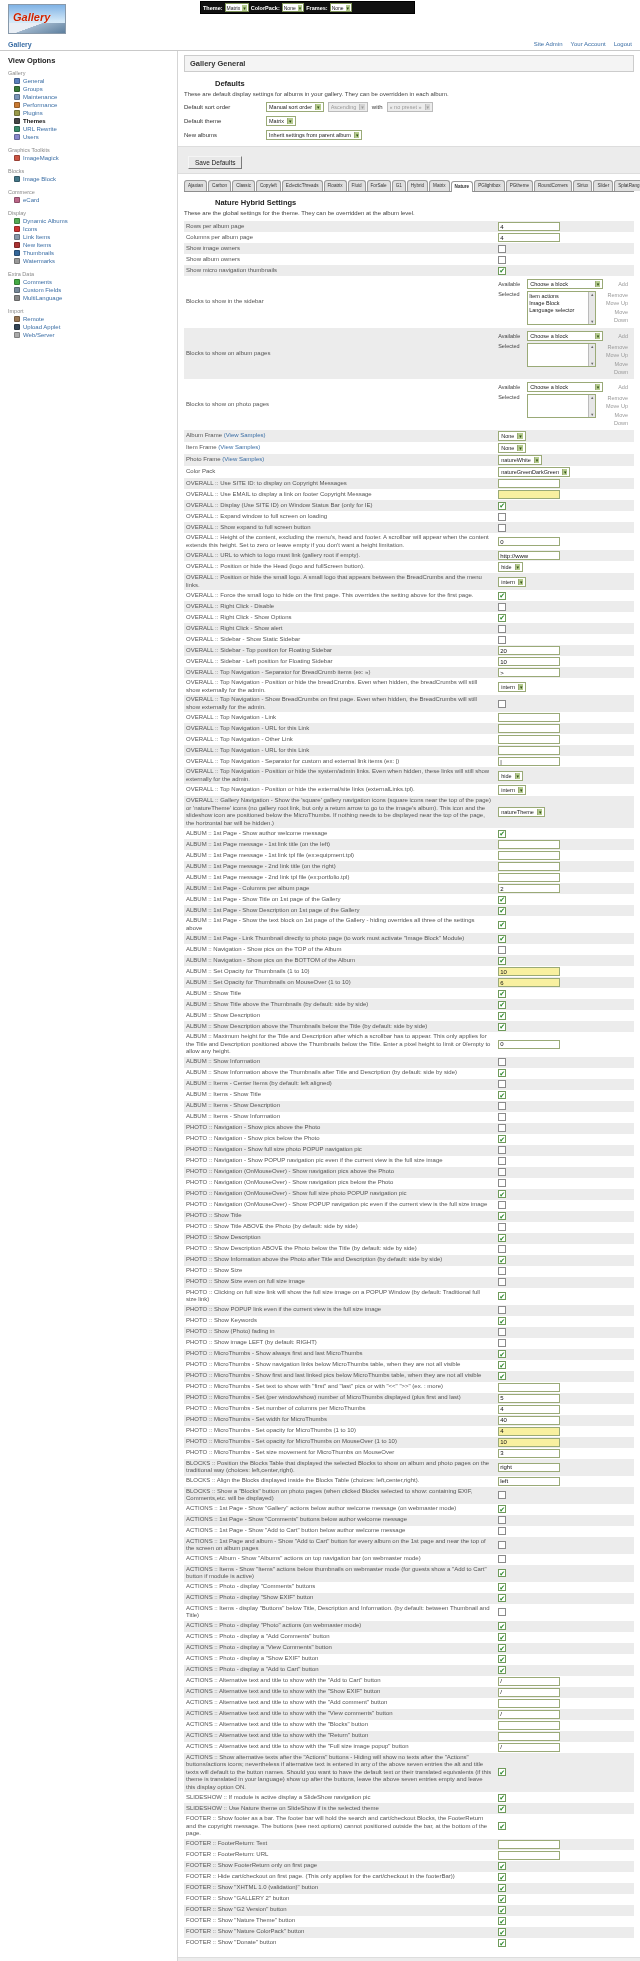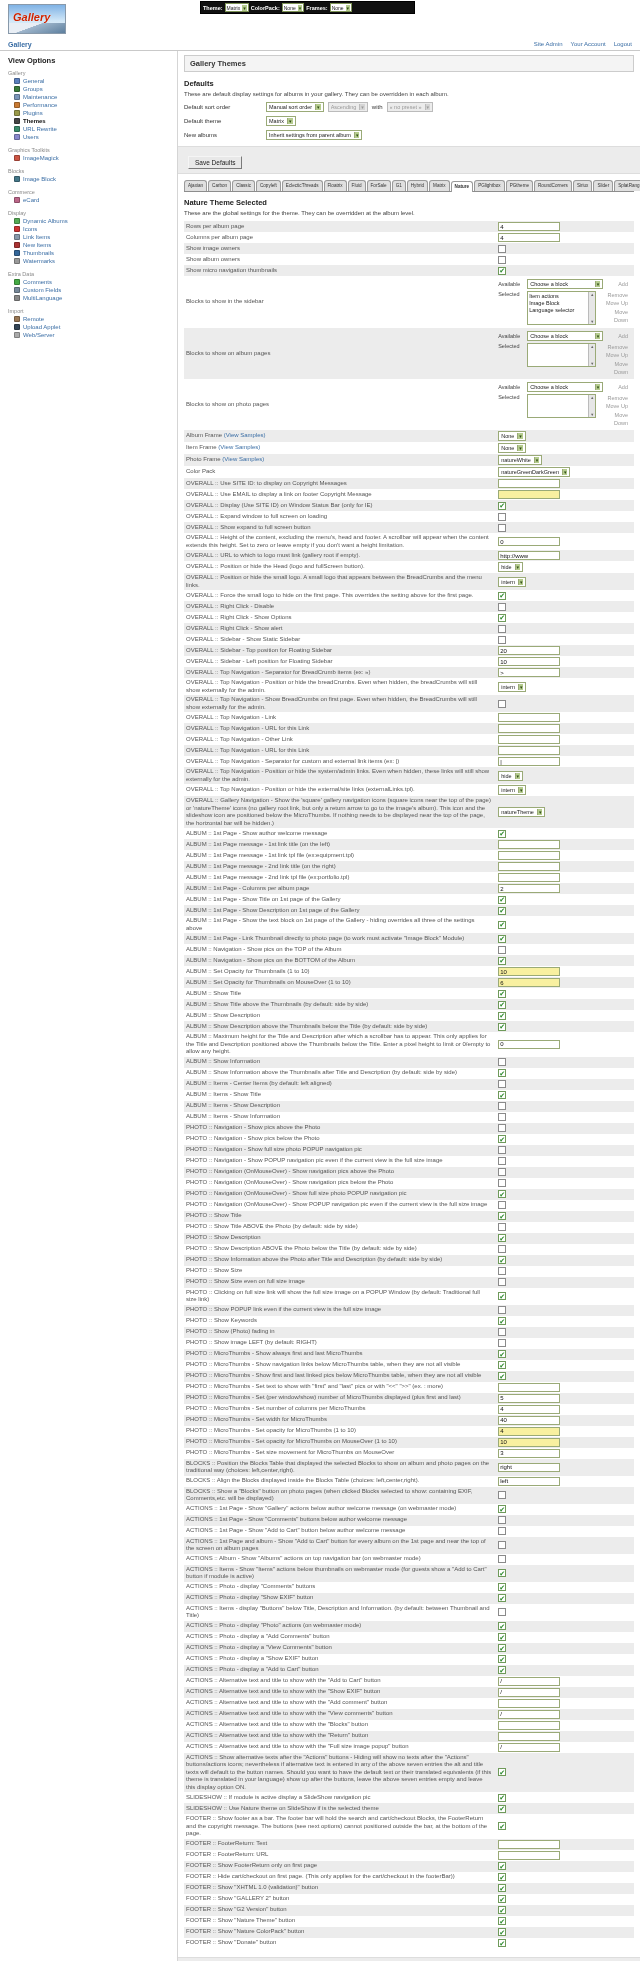--- a/index.html
+++ b/index.html
@@ -40,21 +40,21 @@
   .sgroup .glabel { font-size:5.5px; color:#8a8a8a; margin-bottom:1px; }
   .sitem { display:flex; align-items:center; gap:3px; font-size:6px; padding:1px 0 1px 6px; color:#3b6ea5; cursor:pointer; }
   .sitem .ico { width:6px; height:6px; border-radius:1px; display:inline-block; flex:0 0 6px; border:1px solid rgba(0,0,0,.25); }
   .sitem.on { color:#111; font-weight:bold; }
 
   .main { flex:1 1 auto; padding:4px 6px 0 6px; min-width:0; }
 
   .pagetitle { border:1px solid #ccc; background:#f4f4f4; font-size:7.5px; font-weight:bold;
     color:#333; padding:3px 5px; margin-bottom:7px; }
 
-  .sect-h { font-size:7.5px; font-weight:bold; color:#222; margin-bottom:3px; }
+  .sect-h { font-size:7.5px; font-weight:bold; color:#222; margin-bottom:3px;margin-left:31px; }
   .sect-d { font-size:6px; color:#444; margin-bottom:5px; }
 
   .drow { display:flex; align-items:center; gap:4px; margin-bottom:4px; font-size:6px; color:#333; }
   .drow .dlbl { width:78px; flex:0 0 78px; }
   .sel { background:#fff; border:1px solid #9aaa77; display:inline-flex; align-items:center;
     font-size:5.5px; color:#222; height:10px; padding:0 2px; cursor:pointer; }
   .sel .stxt { white-space:nowrap; overflow:hidden; }
   .sel .arw { background:#b5cc8e; color:#2d4a12; font-size:5px; margin-left:3px; padding:0 1px; border-left:1px solid #9aaa77; }
   .sel.dis { background:#ececec; border-color:#bbb; color:#999; cursor:default; }
   .sel.dis .arw { background:#d5d5d5; color:#999; border-left-color:#bbb; }
@@ -248,21 +248,21 @@
           </div>
           <div class="sitem">
             <span class="ico" style="background: rgb(170, 170, 170);"></span>
             <span>Web/Server</span>
           </div>
         </div>
       </div>
   </div>
 
   <div class="main">
-    <div class="pagetitle">Gallery Themes</div>
+    <div class="pagetitle">Gallery General</div>
 
     <div class="sect-h">Defaults</div>
     <div class="sect-d">These are default display settings for albums in your gallery. They can be overridden in each album.</div>
 
     <div class="drow">
       <span class="dlbl">Default sort order</span>
       <span class="sel">
           <span class="stxt">Manual sort order</span>
           <span class="arw">▾</span>
         </span>
@@ -309,21 +309,21 @@
         <div class="tab">Matrix</div>
         <div class="tab on">Nature</div>
         <div class="tab">PGlightbox</div>
         <div class="tab">PGtheme</div>
         <div class="tab">RoundCorners</div>
         <div class="tab">Siriux</div>
         <div class="tab">Slider</div>
         <div class="tab">SplatRang</div>
       </div>
 
-    <div class="sect-h">Nature Theme Selected</div>
+    <div class="sect-h">Nature Hybrid Settings</div>
     <div class="sect-d">These are the global settings for the theme. They can be overridden at the album level.</div>
 
     <div id="rows">
         <div class="srow alt">
           <div class="slbl">Rows per album page</div>
           <div class="sctl">
             <input class="ti" value="4" style="">
           </div>
         </div>
         <div class="srow">

